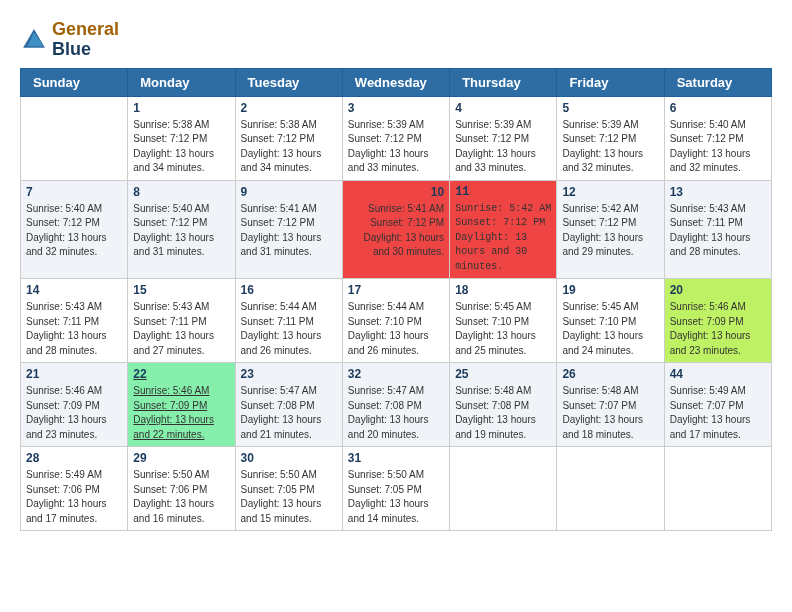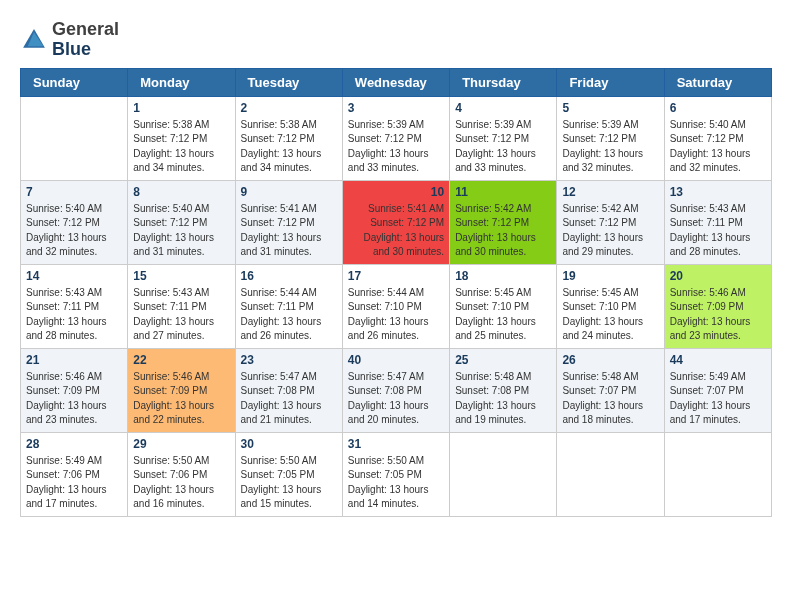--- a/index.html
+++ b/index.html
@@ -21,21 +21,21 @@
       align-items: center;
       gap: 4px;
     }
     .logo-text {
       font-size: 18px;
       font-weight: bold;
       color: #1a3a5c;
       line-height: 1.1;
     }
     .logo-text span {
-      color: #404040;
+      color: #a16207;
     }
     .logo-icon {
       width: 28px;
       height: 28px;
     }
     .title-area {
       text-align: right;
     }
     .month-title {
       font-size: 42px;
@@ -165,21 +165,21 @@
           <div class="day-info">Sunrise: 5:40 AM<br>Sunset: 7:12 PM<br>Daylight: 13 hours and 31 minutes.</div>
         </td>
         <td style="background: rgb(240, 244, 248);">
           <div class="day-num">9</div>
           <div class="day-info">Sunrise: 5:41 AM<br>Sunset: 7:12 PM<br>Daylight: 13 hours and 31 minutes.</div>
         </td>
         <td style="background: #ef4444; text-align: right;">
           <div class="day-num">10</div>
           <div class="day-info">Sunrise: 5:41 AM<br>Sunset: 7:12 PM<br>Daylight: 13 hours and 30 minutes.</div>
         </td>
-        <td style="background: #84cc16;">
+        <td style="background: #ef4444; font-family: Liberation Mono, monospace;">
           <div class="day-num">11</div>
           <div class="day-info">Sunrise: 5:42 AM<br>Sunset: 7:12 PM<br>Daylight: 13 hours and 30 minutes.</div>
         </td>
         <td style="background: rgb(240, 244, 248);">
           <div class="day-num">12</div>
           <div class="day-info">Sunrise: 5:42 AM<br>Sunset: 7:12 PM<br>Daylight: 13 hours and 29 minutes.</div>
         </td>
         <td style="background: rgb(240, 244, 248);">
           <div class="day-num">13</div>
           <div class="day-info">Sunrise: 5:43 AM<br>Sunset: 7:11 PM<br>Daylight: 13 hours and 28 minutes.</div>
@@ -213,30 +213,30 @@
         <td style="background: #bef264;">
           <div class="day-num">20</div>
           <div class="day-info">Sunrise: 5:46 AM<br>Sunset: 7:09 PM<br>Daylight: 13 hours and 23 minutes.</div>
         </td>
       </tr>
       <tr>
         <td style="background: rgb(240, 244, 248);">
           <div class="day-num">21</div>
           <div class="day-info">Sunrise: 5:46 AM<br>Sunset: 7:09 PM<br>Daylight: 13 hours and 23 minutes.</div>
         </td>
-        <td style="background: #fdba74;">
+        <td style="background: #86efac; text-decoration: underline;">
           <div class="day-num">22</div>
           <div class="day-info">Sunrise: 5:46 AM<br>Sunset: 7:09 PM<br>Daylight: 13 hours and 22 minutes.</div>
         </td>
         <td style="background: rgb(240, 244, 248);">
           <div class="day-num">23</div>
           <div class="day-info">Sunrise: 5:47 AM<br>Sunset: 7:08 PM<br>Daylight: 13 hours and 21 minutes.</div>
         </td>
         <td style="background: rgb(240, 244, 248);">
-          <div class="day-num">40</div>
+          <div class="day-num">32</div>
           <div class="day-info">Sunrise: 5:47 AM<br>Sunset: 7:08 PM<br>Daylight: 13 hours and 20 minutes.</div>
         </td>
         <td style="background: rgb(240, 244, 248);">
           <div class="day-num">25</div>
           <div class="day-info">Sunrise: 5:48 AM<br>Sunset: 7:08 PM<br>Daylight: 13 hours and 19 minutes.</div>
         </td>
         <td style="background: rgb(240, 244, 248);">
           <div class="day-num">26</div>
           <div class="day-info">Sunrise: 5:48 AM<br>Sunset: 7:07 PM<br>Daylight: 13 hours and 18 minutes.</div>
         </td>

